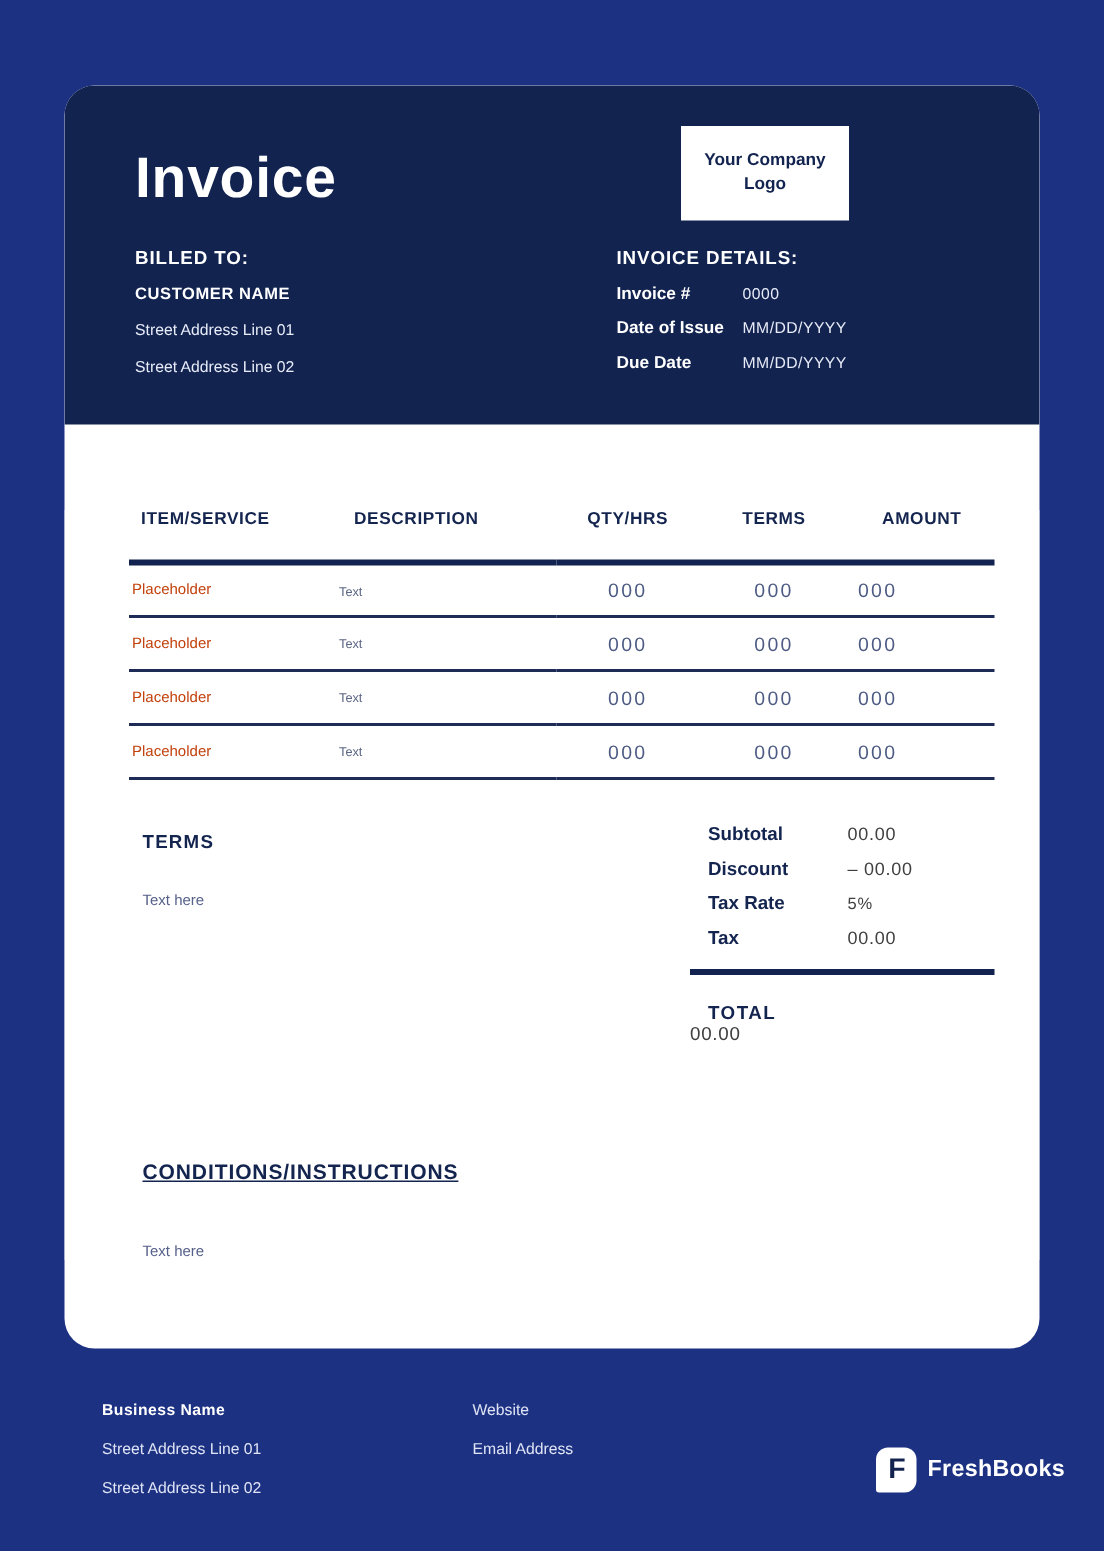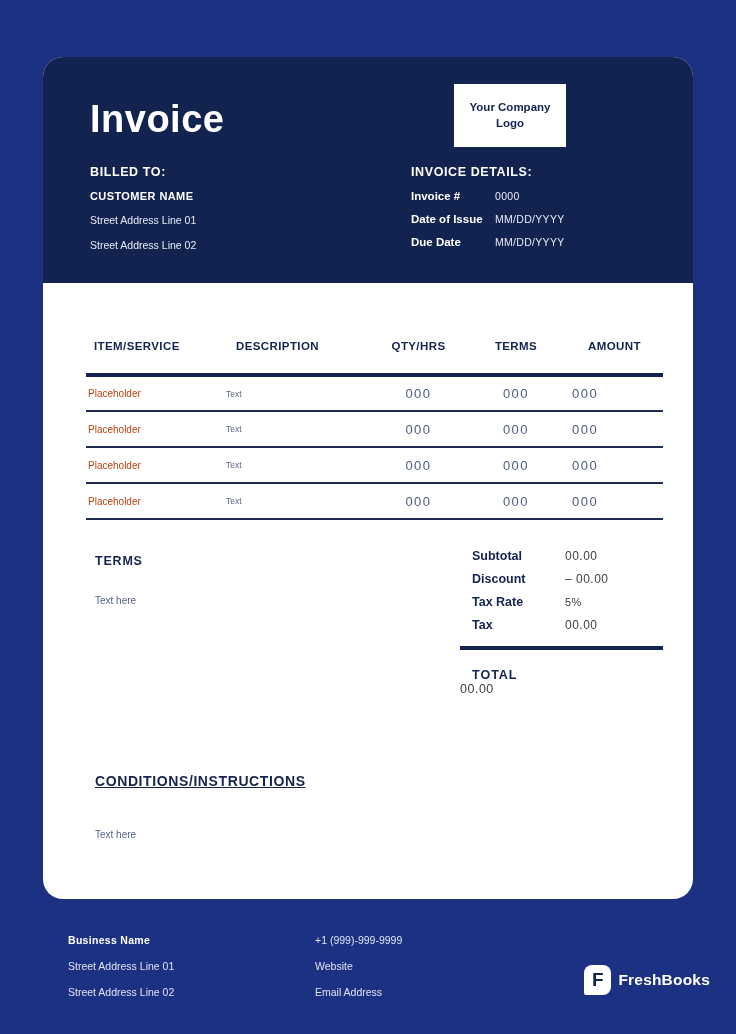--- a/index.html
+++ b/index.html
@@ -377,21 +377,20 @@
   </div>
 </div>
 
 <div class="page-footer">
   <div class="footer-col1">
     <div class="footer-line strong">Business Name</div>
     <div class="footer-line">Street Address Line 01</div>
     <div class="footer-line">Street Address Line 02</div>
   </div>
   <div class="footer-col2">
-    <div class="footer-line">+1 (999)-999-9999</div>
     <div class="footer-line">Website</div>
     <div class="footer-line">Email Address</div>
   </div>
   <div class="brand">
     <div class="brand-icon">F</div>
     <div class="brand-name">FreshBooks</div>
   </div>
 </div>
 
 </body></html>

